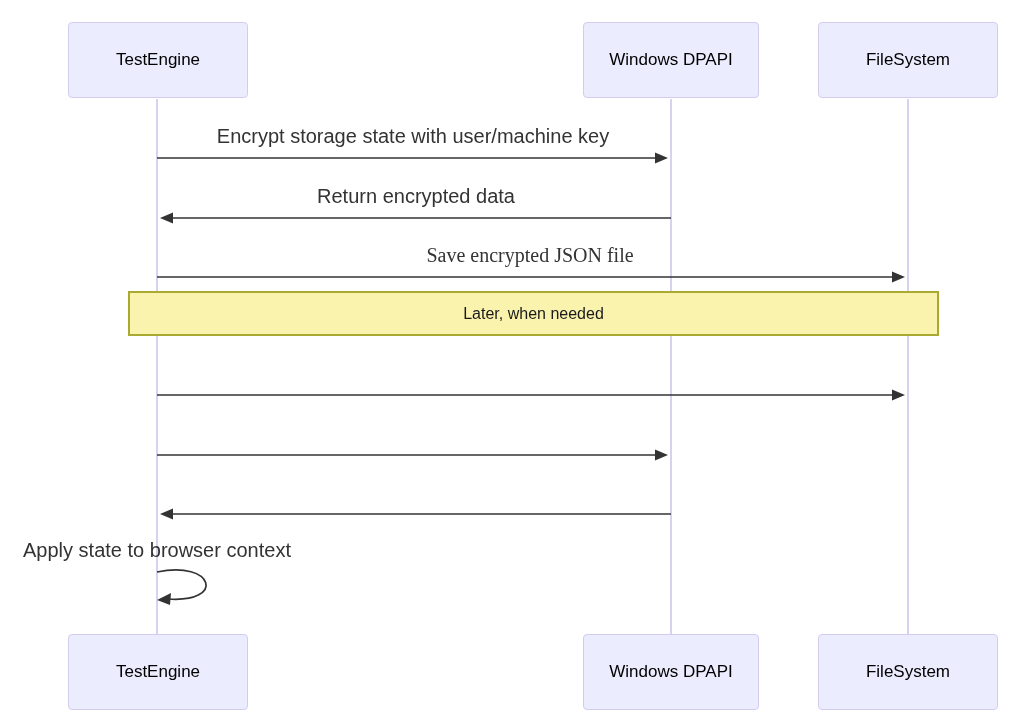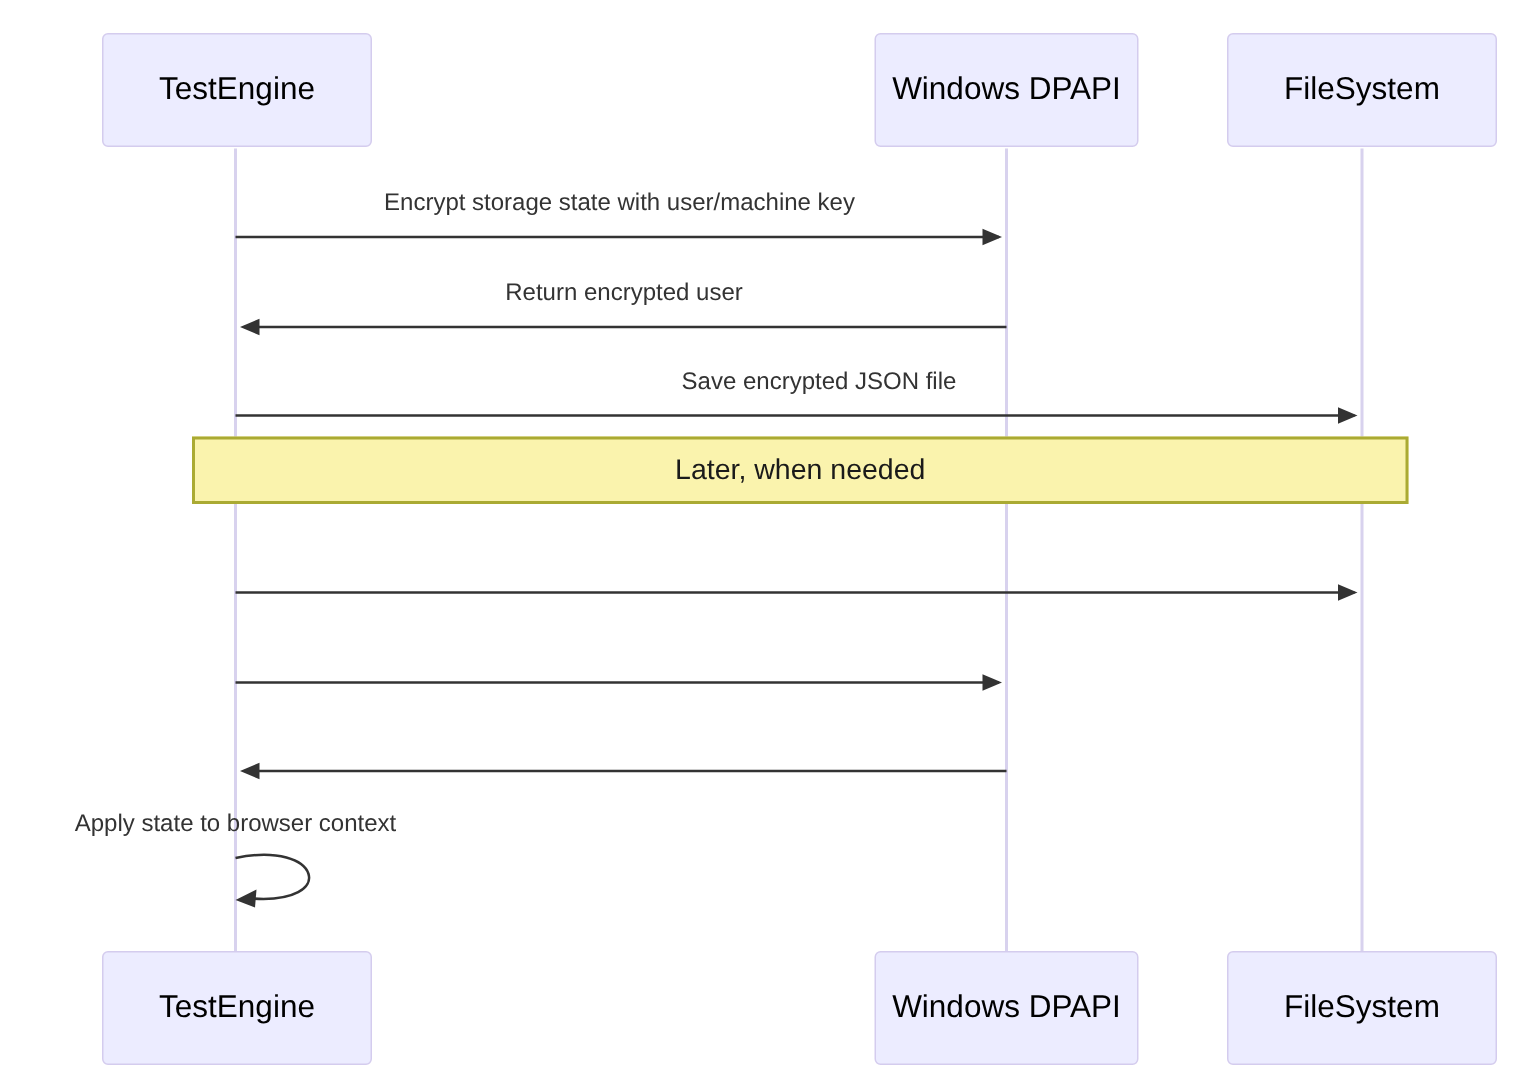--- a/index.html
+++ b/index.html
@@ -38,45 +38,45 @@
     height: 76px;
     background: var(--actor-fill, #ececff);
     border: 1px solid var(--actor-border, #d4ccee);
     border-radius: 4px;
     display: flex;
     align-items: center;
     justify-content: center;
     box-sizing: border-box;
   }
   .actor-label {
-    font-size: 21px;
+    font-size: 17px;
     color: var(--actor-text, #000000);
     white-space: nowrap;
   }
   .msg-label {
     position: absolute;
-    font-size: 16px;
+    font-size: 20px;
     color: var(--message-text, #333333);
     text-align: center;
     white-space: nowrap;
     line-height: 20px;
   }
   .note {
     position: absolute;
     left: 128px;
     top: 291px;
     width: 811px;
     height: 45px;
     background: var(--note-fill, #faf3ad);
     border: 2px solid var(--note-border, #aaaa33);
     box-sizing: border-box;
     display: flex;
     align-items: center;
     justify-content: center;
-    font-size: 19px;
+    font-size: 16px;
     color: var(--note-text, #1a1a1a);
   }
 </style>
 </head>
 <body>
 
 <div class="diagram">
 
   <svg class="layer" width="1013" height="721" viewBox="0 0 1013 721">
 
@@ -120,21 +120,21 @@
     <span class="actor-label">TestEngine</span>
   </div>
   <div class="actor" style="left:583px; top:634px; width:176px;">
     <span class="actor-label">Windows DPAPI</span>
   </div>
   <div class="actor" style="left:818px; top:634px; width:180px;">
     <span class="actor-label">FileSystem</span>
   </div>
 
   <div class="msg-label" style="left:163px; top:126px; width:500px;">Encrypt storage state with user/machine key</div>
-  <div class="msg-label" style="left:166px; top:186px; width:500px;">Return encrypted user</div>
-  <div class="msg-label" style="left:296px; top:245px; width:500px;">Save encrypted JSON file</div>
+  <div class="msg-label" style="left:166px; top:186px; width:500px;">Return encrypted data</div>
+  <div class="msg-label" style="left:280px; top:245px; width:500px;font-family:Liberation Serif, serif;">Save encrypted JSON file</div>
   <div class="msg-label" style="left:-3px; top:540px; width:320px;">Apply state to browser context</div>
 
   <div class="note">
     <span>Later, when needed</span>
   </div>
 
 </div>
 
 </body></html>

